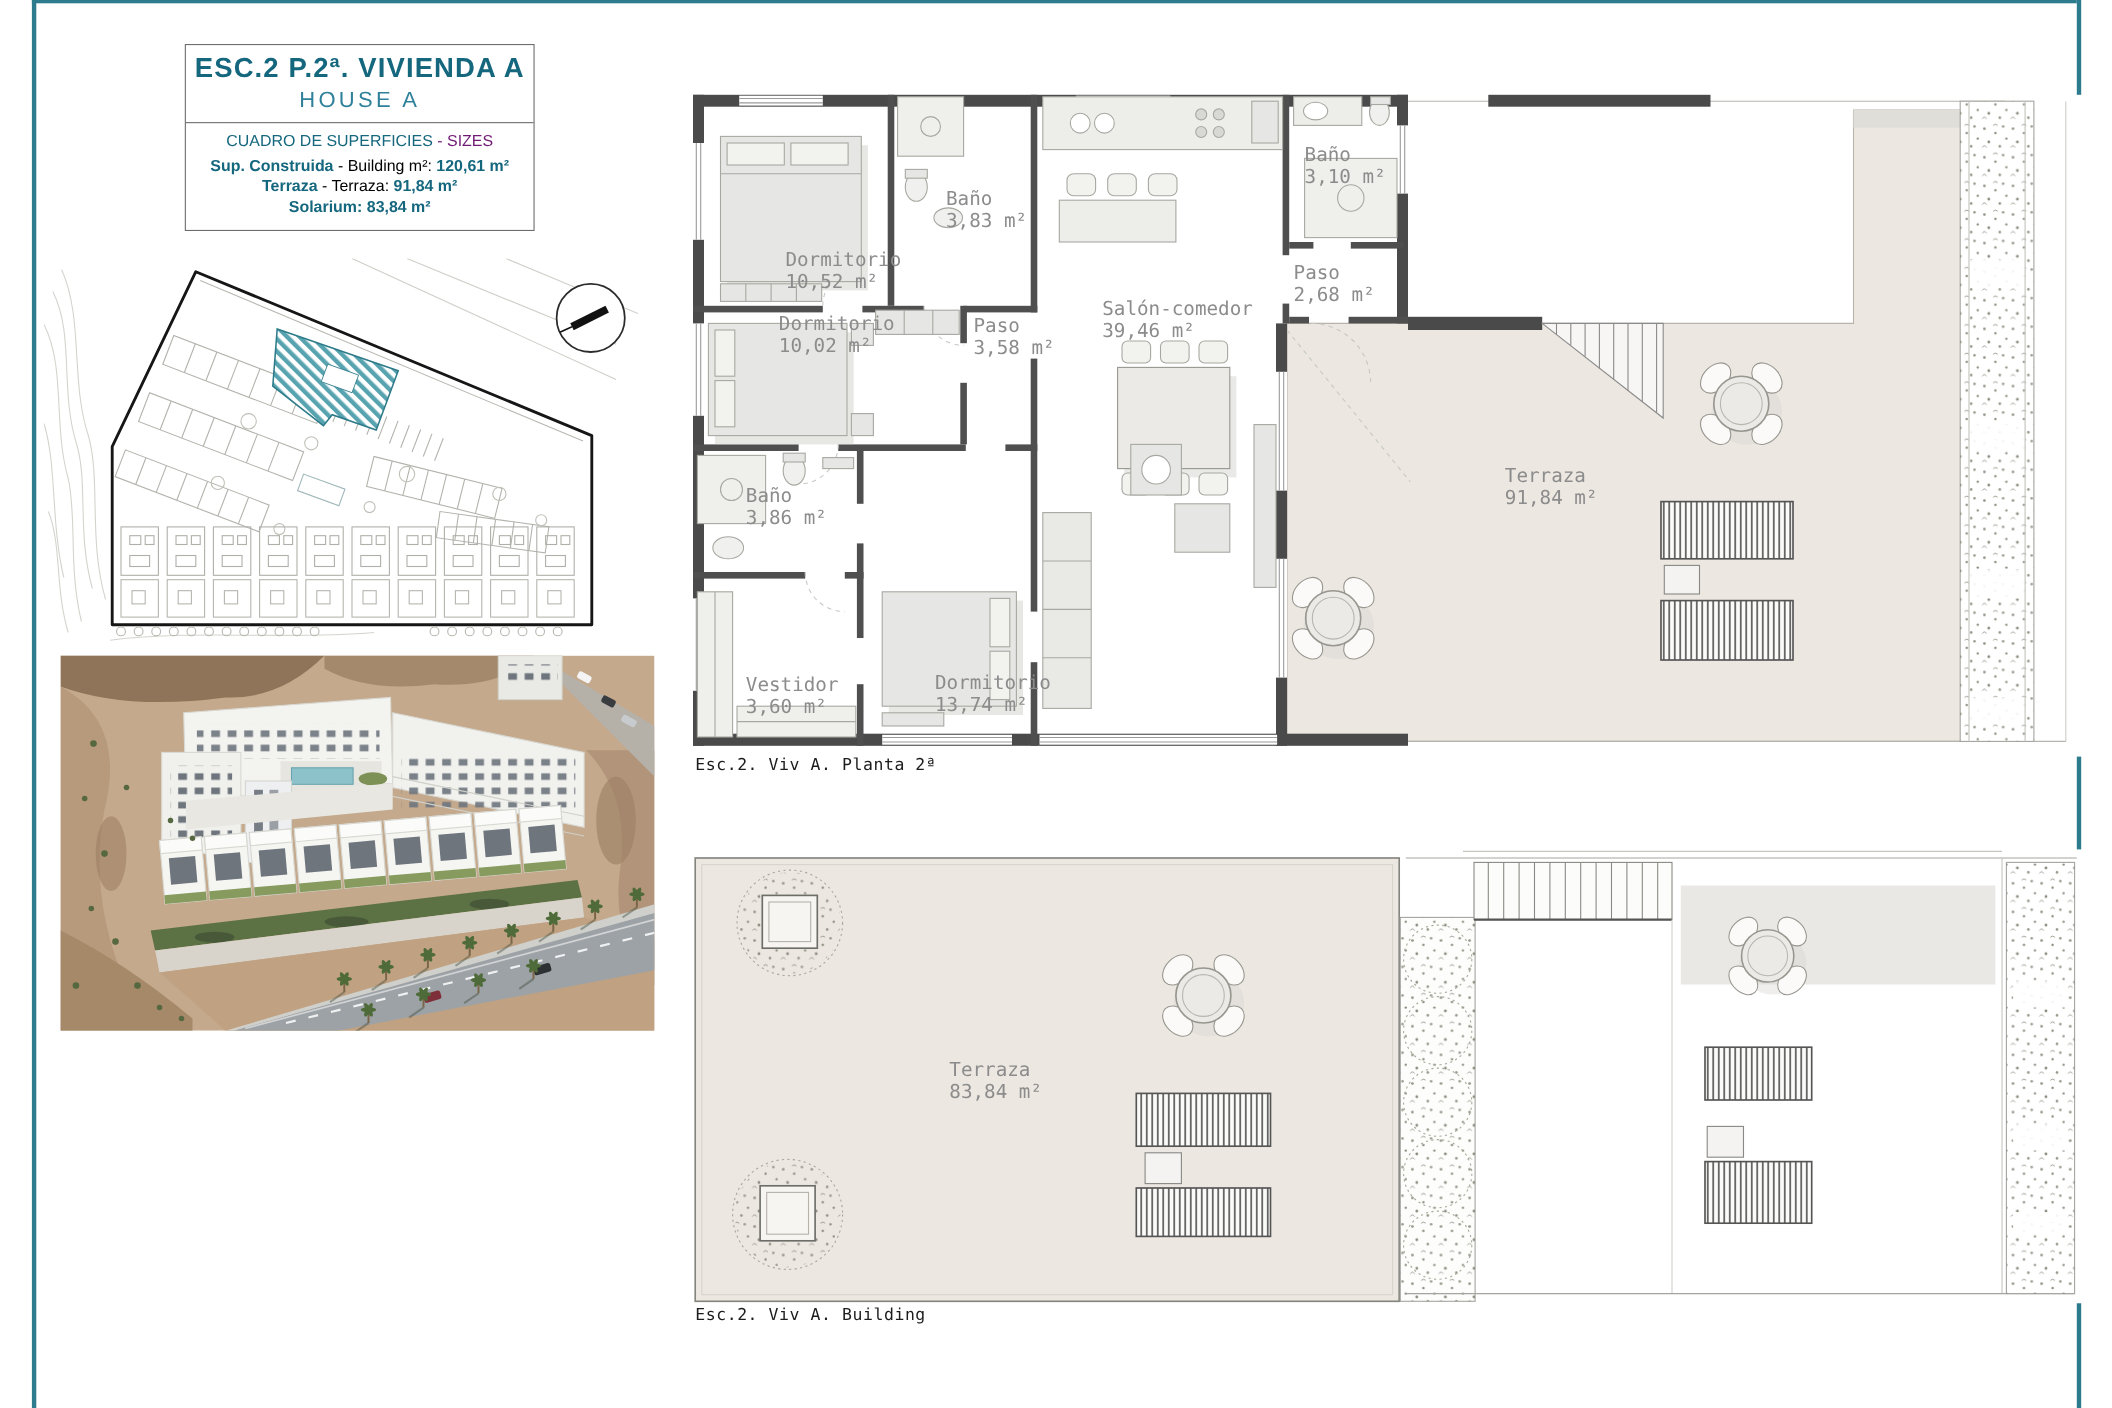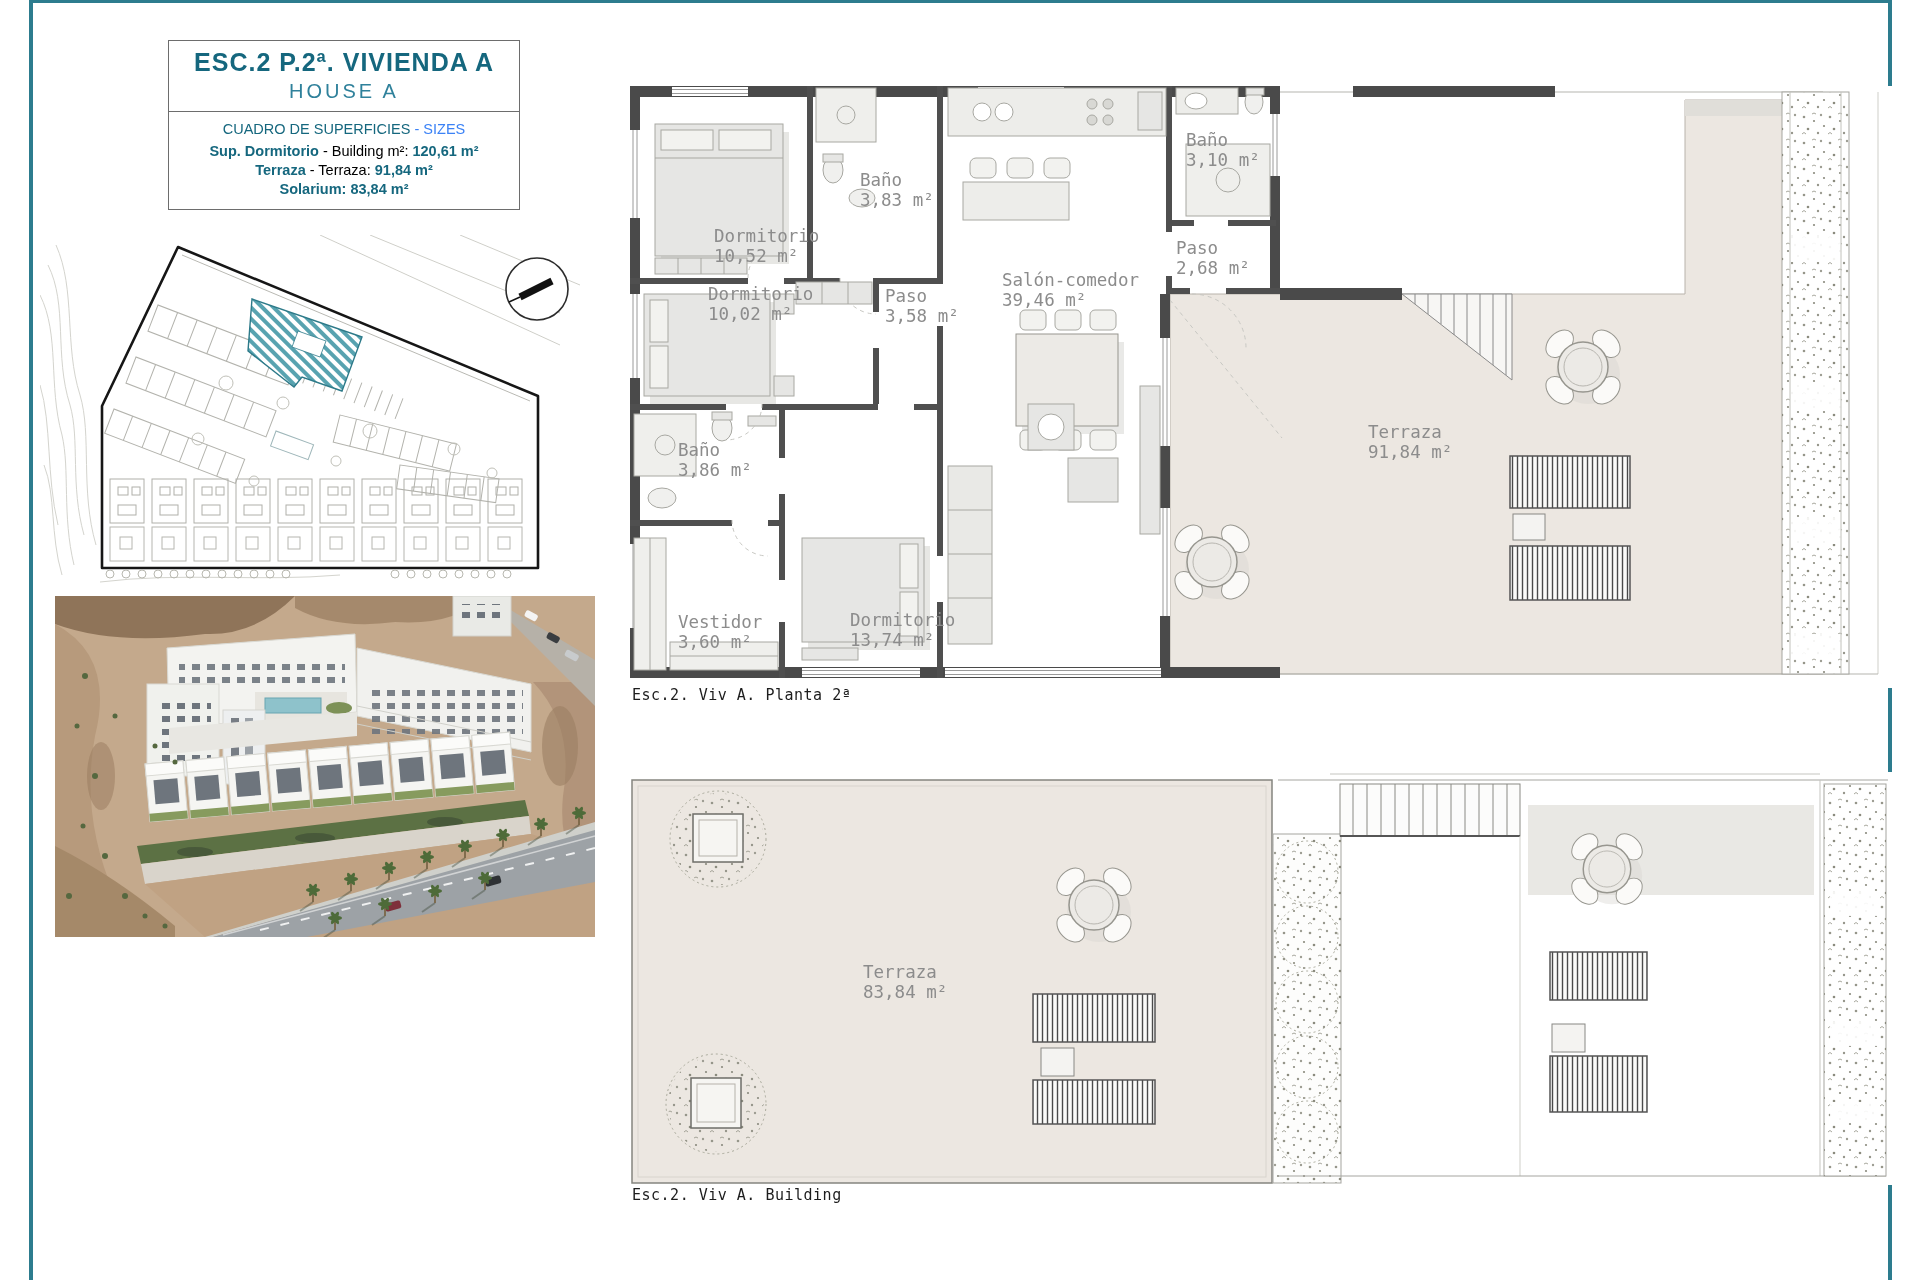--- a/index.html
+++ b/index.html
@@ -2,28 +2,28 @@
 <html><head>
 <meta charset="utf-8">
 <style>
   html,body{margin:0;padding:0;background:#fff;}
   .page{position:relative;width:1920px;height:1280px;background:#fff;overflow:hidden;font-family:"Liberation Sans",sans-serif;}
   .tealline{position:absolute;background:#2d7c8e;}
   .bl-left{left:29px;top:0;width:4px;height:1280px;}
   .bl-right{left:1888px;top:0;width:4px;height:1280px;}
   .bl-top{left:29px;top:0;width:1859px;height:3px;}
   
-  .title-block{position:absolute;left:168px;top:40px;width:352px;height:170px;border:1px solid #6d6d6d;background:#fff;box-sizing:border-box;}
+  .title-block{position:absolute;left:168px;top:40px;width:318px;height:170px;border:1px solid #6d6d6d;background:#fff;box-sizing:border-box;}
   .tb-top{height:70px;border-bottom:1px solid #6d6d6d;display:flex;flex-direction:column;align-items:center;justify-content:center;}
   .tb-title{color:#15677e;font-size:25px;font-weight:700;letter-spacing:1px;line-height:30px;}
   .tb-sub{color:#2f819b;font-size:20px;font-weight:400;letter-spacing:3px;line-height:28px;}
   .tb-table{padding:9px 4px 0 4px;text-align:center;color:#15677e;}
   .tb-heading{font-size:14.5px;margin-bottom:5px;}
   .tb-heading .b{font-weight:400;}
-  .tb-heading .s{font-weight:400;color:#3b82f6;}
+  .tb-heading .s{font-weight:400;color:#701a75;}
   .tb-row{font-size:14.5px;line-height:19px;}
   .tb-row .lbl{font-weight:700;}
   .tb-row .mid{font-weight:400;color:#000000;}
   .tb-row .val{font-weight:700;text-align:right;}
   
   .abs{position:absolute;}
   .caption{position:absolute;font-family:"DejaVu Sans Mono",monospace;font-size:15px;color:#1d1d1d;letter-spacing:0.5px;}
   .rl{font-family:"DejaVu Sans Mono",monospace;font-size:17.5px;fill:#8c8c8c;}
   svg{display:block;}
 </style>
@@ -98,21 +98,21 @@
     </defs>
   </svg>
 
   <div class="title-block">
     <div class="tb-top">
       <div class="tb-title">ESC.2 P.2ª. VIVIENDA A</div>
       <div class="tb-sub">HOUSE A</div>
     </div>
     <div class="tb-table">
       <div class="tb-heading"><span class="b">CUADRO DE SUPERFICIES</span> <span class="s">- SIZES</span></div>
-      <div class="tb-row"><span class="lbl">Sup. Dormitorio</span> <span class="mid">- Building m²:</span> <span class="val">120,61 m²</span></div>
+      <div class="tb-row"><span class="lbl">Sup. Construida</span> <span class="mid">- Building m²:</span> <span class="val">120,61 m²</span></div>
       <div class="tb-row"><span class="lbl">Terraza</span> <span class="mid">- Terraza:</span> <span class="val">91,84 m²</span></div>
       <div class="tb-row"><span class="lbl">Solarium:</span> <span class="val">83,84 m²</span></div>
     </div>
   </div>
 
   <svg class="abs" style="left:40px;top:235px" width="540" height="355" viewBox="0 0 540 355">
     <g stroke="#d4d4ce" fill="none">
       <path d="M8,30 C28,70 14,120 30,170 C40,205 30,250 44,300"></path>
       <path d="M0,60 C20,100 8,150 22,200 C30,235 22,280 34,330"></path>
       <path d="M16,10 C36,55 24,110 40,160 C52,200 40,255 56,310"></path>

